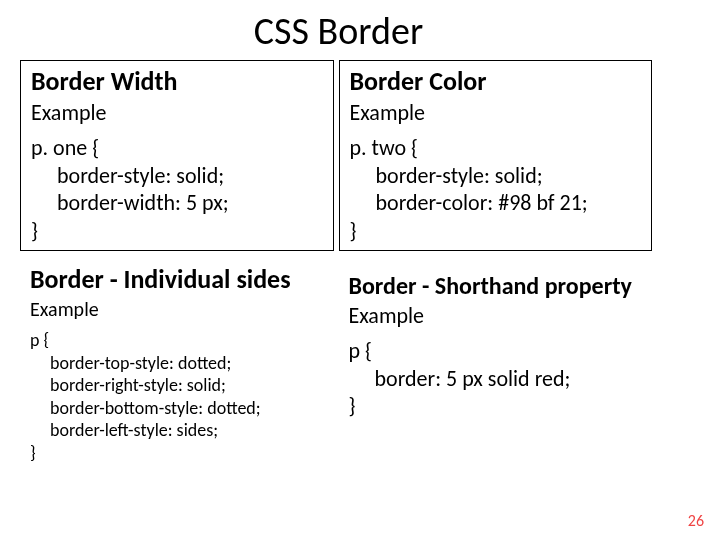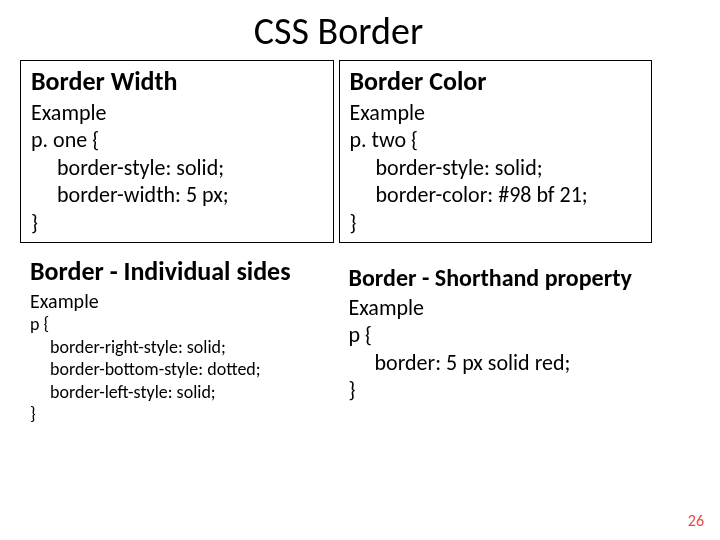--- a/index.html
+++ b/index.html
@@ -39,20 +39,21 @@
     margin-bottom: 2px;
   }
   .heading.sm { font-size: 24px; font-weight: 700; margin-top: 8px; }
   .subhead {
     font-size: 22px;
     font-weight: 400;
   }
   .code {
     font-size: 22px;
     line-height: 1.25;
+    margin-top: 8px;
   }
   .code .indent { padding-left: 26px; display: block; }
   .code.sm { font-size: 18px; line-height: 1.25; }
   .code.sm .indent { padding-left: 20px; }
   .pagenum {
     position: absolute;
     right: 16px;
     bottom: 10px;
     font-size: 16px;
     color: #ef4444;
@@ -86,23 +87,24 @@
         <span class="indent">border-color: #98 bf 21;</span>
         <span>}</span>
       </div>
     </div>
 
     <div class="cell noborder">
       <div class="heading">Border - Individual sides</div>
       <div class="subhead" style="font-size:20px;">Example</div>
       <div class="code sm">
         <span>p {</span><br>
+        <span class="indent">border-top-style: dotted;</span>
         <span class="indent">border-right-style: solid;</span>
         <span class="indent">border-bottom-style: dotted;</span>
-        <span class="indent">border-left-style: solid;</span>
+        <span class="indent">border-left-style: sides;</span>
         <span>}</span>
       </div>
     </div>
 
     <div class="cell noborder">
       <div class="heading sm">Border - Shorthand property</div>
       <div class="subhead">Example</div>
       <div class="code">
         <span>p {</span><br>
         <span class="indent">border: 5 px solid red;</span>

